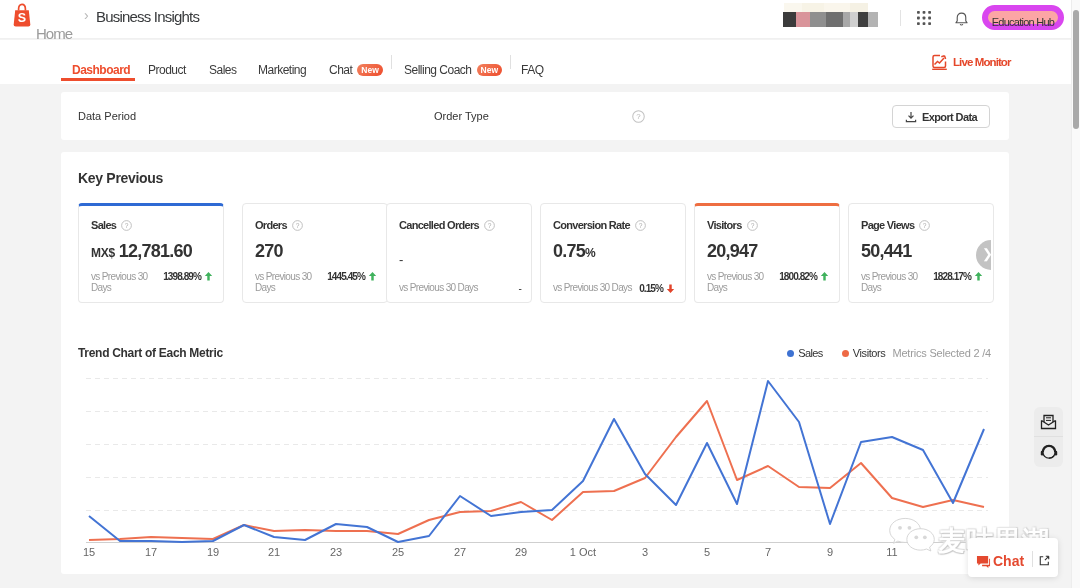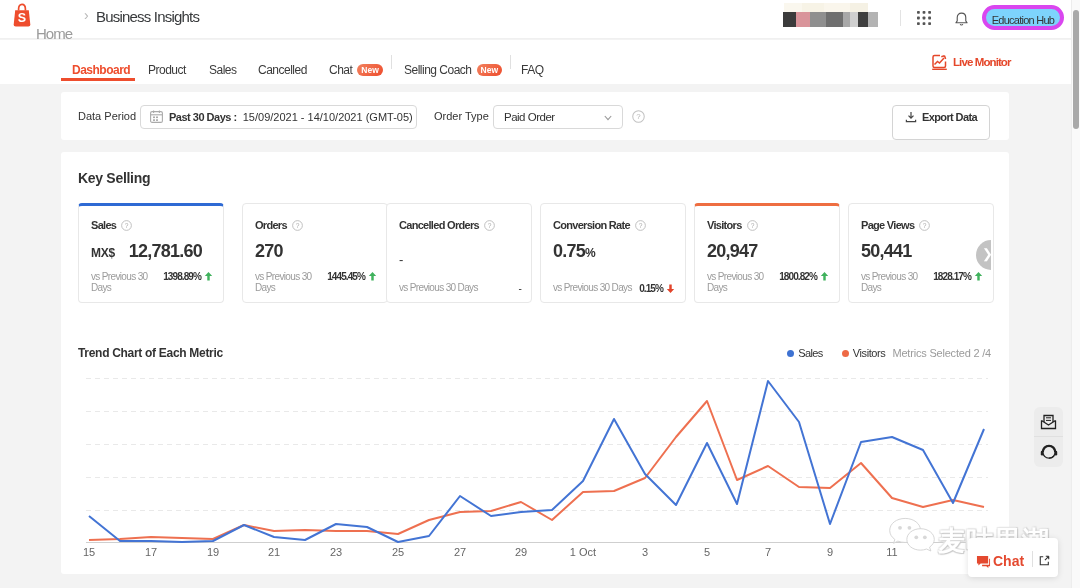--- a/index.html
+++ b/index.html
@@ -13,56 +13,56 @@
 .crumb-home { position:absolute; left:36px; top:8px; font-size:15px; letter-spacing:-1px; color:#9b9b9b;margin-top:17px; }
 .crumb-sep { position:absolute; left:84px; top:7px; font-size:14px; color:#b8b8b8; }
 .crumb-cur { position:absolute; left:96px; top:8px; font-size:15px; letter-spacing:-0.8px; color:#37393b; }
 .mosaic { position:absolute; left:783px; top:3px; width:95px; height:24px; }
 .mosaic .r1 { position:absolute; left:1px; top:0; width:84px; height:9px; display:flex; }
 .mosaic .r2 { position:absolute; left:0; top:9px; width:95px; height:15px; display:flex; }
 .mosaic div div { height:100%; }
 .nav-div { position:absolute; left:900px; top:10px; width:1px; height:16px; background:#e3e3e3; }
 .grid-ic { position:absolute; left:917px; top:11px; }
 .bell-ic { position:absolute; left:955px; top:12px; }
-.edu { position:absolute; left:982px; top:5px; width:82px; height:25px; border:4px solid #d946ef; border-radius:13px; background:#7dd3fc; font-size:11px; letter-spacing:-0.75px; color:#333; text-align:center; line-height:23px; }
+.edu { position:absolute; left:982px; top:5px; width:82px; height:25px; border:6px solid #d946ef; border-radius:13px; background:#fca5a5; font-size:11px; letter-spacing:-0.75px; color:#333; text-align:center; line-height:23px; }
 
 
 .tabs { position:absolute; left:0; top:40px; width:1080px; height:44px; background:#fff; }
 .tab { position:absolute; top:23px; font-size:12px; letter-spacing:-0.5px; color:#3a3a3a; }
 .tab.act { color:#ee4d2d; font-weight:bold; }
 .underline { position:absolute; left:61px; top:38px; width:74px; height:3px; background:#ee4d2d; }
 .newb { display:inline-block; margin-left:5px; padding:0 4px; height:12px; line-height:12px; border-radius:6px; background:linear-gradient(135deg,#f2825f,#ee4d2d); color:#fff; font-size:8.5px; letter-spacing:0; font-weight:bold; vertical-align:1px; }
 .tsep { position:absolute; top:15px; width:1px; height:14px; background:#e0e0e0; }
 .live { position:absolute; left:931px; top:13px; color:#e5472a; font-size:11.5px; letter-spacing:-0.9px; font-weight:bold; }
 .live svg { vertical-align:-4px; margin-right:5px; }
 
 
 .filter { position:absolute; left:61px; top:92px; width:948px; height:48px; background:#fff; border-radius:3px; }
 .flabel { position:absolute; top:18px; font-size:11px; color:#333; }
 .datebox { position:absolute; left:79px; top:13px; width:277px; height:24px; border:1px solid #d9d9d9; border-radius:4px; font-size:11px; color:#333; line-height:22px; white-space:nowrap; }
 .datebox b { letter-spacing:-0.5px; }
 .datebox svg { vertical-align:-2px; margin:0 6px 0 9px; }
 .selbox { position:absolute; left:432px; top:13px; width:130px; height:24px; border:1px solid #d9d9d9; border-radius:4px; font-size:11.5px; letter-spacing:-0.5px; color:#333; line-height:22px; padding-left:10px; }
 .selbox .chev { position:absolute; right:10px; top:8px; width:8px; height:8px; }
 .qmark { position:absolute; left:571px; top:17px; }
-.export { position:absolute; left:831px; top:13px; width:98px; height:35px; border:1px solid #d4d4d4; border-radius:4px; background:#fff; font-size:11px; letter-spacing:-0.6px; font-weight:bold; color:#333; text-align:center; line-height:23px; }
+.export { position:absolute; left:831px; top:13px; width:98px; height:23px; border:1px solid #d4d4d4; border-radius:4px; background:#fff; font-size:11px; letter-spacing:-0.6px; font-weight:bold; color:#333; text-align:center; line-height:23px; }
 .export svg { vertical-align:-2px; margin-right:5px; }
 
 
 .main { position:absolute; left:61px; top:152px; width:948px; height:422px; background:#fff; border-radius:3px; }
 .km-title { position:absolute; left:17px; top:18px; font-size:14px; letter-spacing:-0.3px; font-weight:bold; color:#333; }
 .kcard { position:absolute; top:51px; width:146px; height:100px; background:#fff; border:1px solid #e8e8e8; border-radius:4px; }
 .kcard.selb { border-top:3px solid #2e6ad4; }
 .kcard.selo { border-top:3px solid #ee6e41; }
 .kt { position:absolute; left:12px; top:15px; font-size:11px; letter-spacing:-0.7px; font-weight:bold; color:#333; white-space:nowrap; }
 .kcard.selb .kt, .kcard.selo .kt { top:13px; }
 .kq { display:inline-block; margin-left:5px; vertical-align:-2px; letter-spacing:0; }
 .kv { position:absolute; left:12px; top:37px; font-size:18px; letter-spacing:-0.75px; font-weight:bold; color:#333; white-space:nowrap; }
 .kcard.selb .kv, .kcard.selo .kv { top:35px; }
-.kv .cur { font-size:12px; letter-spacing:-0.3px; margin-right:14px; }
+.kv .cur { font-size:12px; letter-spacing:-0.3px; margin-right:4px; }
 .kv .pc { font-size:12px; }
 .kvs { position:absolute; left:12px; top:68px; width:74px; font-size:10px; letter-spacing:-0.65px; color:#9b9b9b; line-height:10.5px; }
 .kcard.selb .kvs, .kcard.selo .kvs { top:66px; }
 .kvs.one { width:130px; top:79px !important; }
 .kp { position:absolute; right:10px; top:67px; font-size:10px; letter-spacing:-0.9px; font-weight:bold; color:#333; white-space:nowrap; }
 .kcard.selb .kp, .kcard.selo .kp { top:65px; }
 .kp.one { top:79px; }
 .kp svg { vertical-align:-2px; margin-left:3px; letter-spacing:0; }
 .nextbtn { position:absolute; left:915px; top:88px; width:15px; height:30px; border-radius:15px 0 0 15px; background:#c3c3c3; }
 .nextbtn span { position:absolute; left:6px; top:6px; font-size:13px; color:#fff; }
@@ -143,69 +143,53 @@
       <path d="M7 1.2 C9.8 1.2 11.6 3.2 11.6 6 L11.6 9.5 L13 11.5 L1 11.5 L2.4 9.5 L2.4 6 C2.4 3.2 4.2 1.2 7 1.2 Z" fill="none" stroke="#555" stroke-width="1.2" stroke-linejoin="round"></path>
       <path d="M5.6 13 A1.5 1.5 0 0 0 8.4 13" fill="none" stroke="#555" stroke-width="1.2"></path>
     </svg>
     <div class="edu">Education Hub</div>
   </div>
 
   <div class="tabs">
     <span class="tab act" style="left:72px">Dashboard</span>
     <span class="tab" style="left:148px">Product</span>
     <span class="tab" style="left:209px">Sales</span>
-    <span class="tab" style="left:258px">Cancelled</span>
+    <span class="tab" style="left:258px">Marketing</span>
     <span class="tab" style="left:329px">Chat<span class="newb">New</span></span>
     <span class="tsep" style="left:391px"></span>
     <span class="tab" style="left:404px">Selling Coach<span class="newb">New</span></span>
     <span class="tsep" style="left:510px"></span>
     <span class="tab" style="left:521px">FAQ</span>
     <div class="underline"></div>
     <div class="live">
       <svg width="17" height="17" viewBox="0 0 17 17">
         <path d="M14.5 8.5 L14.5 13 Q14.5 14.5 13 14.5 L3.5 14.5 Q2 14.5 2 13 L2 4 Q2 2.5 3.5 2.5 L9 2.5" fill="none" stroke="#e5472a" stroke-width="1.5"></path>
         <path d="M3.5 11.5 L6.5 8.5 L8.5 10 L13 5" fill="none" stroke="#e5472a" stroke-width="1.5"></path>
         <path d="M13.5 2.8 L14.6 6 M13.5 2.8 L10.3 3.8" stroke="#e5472a" stroke-width="1.5"></path>
         <path d="M1.2 16.3 L15.8 16.3" stroke="#e5472a" stroke-width="1.4"></path>
       </svg>Live Monitor</div>
   </div>
 
   <div class="filter">
     <span class="flabel" style="left:17px">Data Period</span>
-    <div class="datebox">
-      <svg width="13" height="13" viewBox="0 0 13 13">
-          <rect x="0.6" y="1.6" width="11.8" height="10.8" rx="1.5" fill="none" stroke="#aaa" stroke-width="1.1"></rect>
-          <path d="M0.6 4.8 L12.4 4.8" stroke="#aaa" stroke-width="1.1"></path>
-          <path d="M3.6 0.4 L3.6 3 M9.4 0.4 L9.4 3" stroke="#aaa" stroke-width="1.1"></path>
-          <rect x="3" y="6.5" width="2" height="1.6" fill="#aaa"></rect>
-          <rect x="6" y="6.5" width="2" height="1.6" fill="#aaa"></rect>
-          <rect x="3" y="9.3" width="2" height="1.6" fill="#aaa"></rect>
-          <rect x="6" y="9.3" width="2" height="1.6" fill="#aaa"></rect>
-        </svg><b>Past 30 Days :</b>&nbsp; 15/09/2021 - 14/10/2021 (GMT-05)
-    </div>
     <span class="flabel" style="left:373px">Order Type</span>
-    <div class="selbox">Paid Order
-      <svg class="chev" viewBox="0 0 10 10">
-          <path d="M1 2.5 L5 7 L9 2.5" fill="none" stroke="#999" stroke-width="1.4"></path>
-        </svg>
-    </div>
     <span class="qmark"><svg width="13" height="13" viewBox="0 0 14 14">
           <circle cx="7" cy="7" r="6.2" fill="none" stroke="#c2c2c2" stroke-width="1.1"></circle>
           <text x="7" y="10" font-size="8.5" fill="#b5b5b5" text-anchor="middle" font-family="Liberation Sans">?</text>
         </svg></span>
     <div class="export">
       <svg width="12" height="12" viewBox="0 0 13 13">
           <path d="M6.5 1 L6.5 7.5 M3.8 5 L6.5 7.8 L9.2 5" fill="none" stroke="#444" stroke-width="1.3"></path>
           <path d="M1.5 9.5 L1.5 11.5 L11.5 11.5 L11.5 9.5" fill="none" stroke="#444" stroke-width="1.3"></path>
         </svg>Export Data
     </div>
   </div>
 
   <div class="main">
-    <div class="km-title">Key Selling</div>
+    <div class="km-title">Key Previous</div>
 
     <div class="kcard selb" style="left:17px">
       <div class="kt">Sales<span class="kq"><svg width="11" height="11" viewBox="0 0 14 14">
               <circle cx="7" cy="7" r="6.2" fill="none" stroke="#bdbdbd" stroke-width="1.2"></circle>
               <text x="7" y="10" font-size="8.5" fill="#aaa" text-anchor="middle" font-weight="normal" font-family="Liberation Sans">?</text>
             </svg></span></div>
       <div class="kv"><span class="cur">MX$</span>12,781.60</div>
       <div class="kvs">vs Previous 30 Days</div>
       <div class="kp">1398.89%<svg width="9" height="11" viewBox="0 0 11 12">
             <path d="M5.5 0.5 L10 5.5 L7 5.5 L7 11 L4 11 L4 5.5 L1 5.5 Z" fill="#40b25d"></path>

